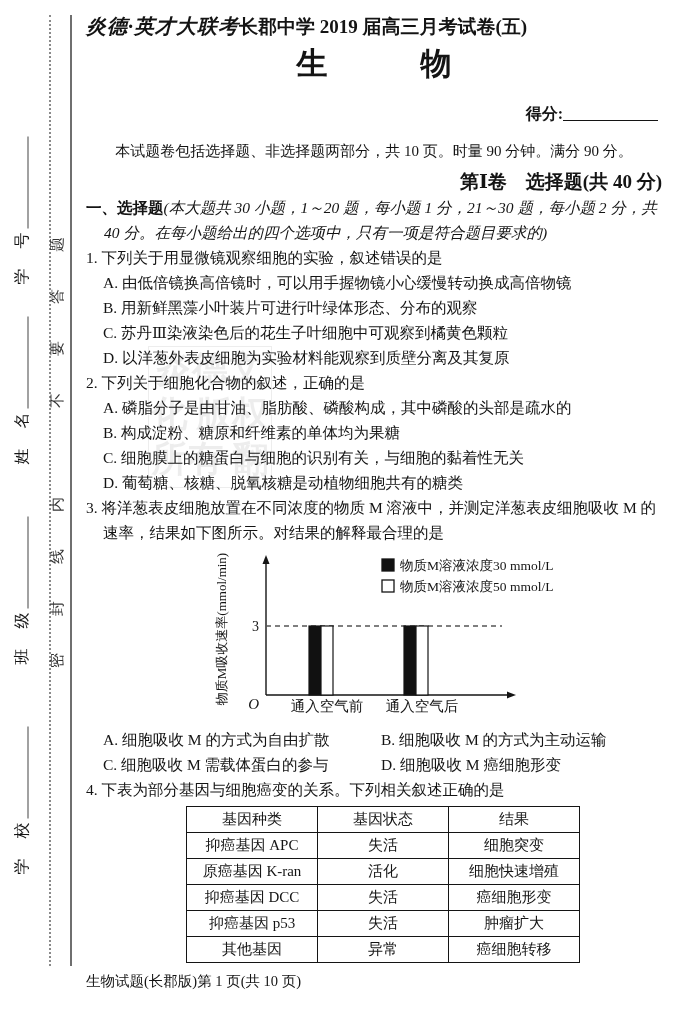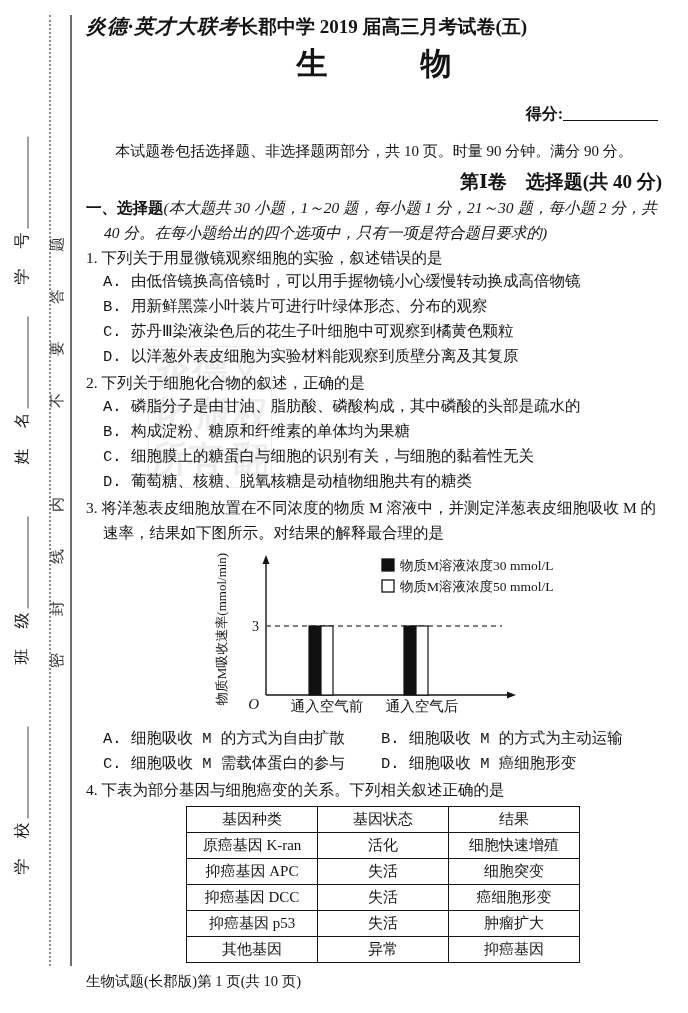--- a/index.html
+++ b/index.html
@@ -40,21 +40,21 @@
   .score-line{text-align:right;font-size:16px;font-weight:bold;margin-top:20px;line-height:22px;padding-right:4px;}
   .score-blank{display:inline-block;width:95px;height:16px;border-bottom:1px solid #141414;vertical-align:-2px;}
   .intro-line{margin-top:16px;font-size:15px;text-align:center;line-height:20px;}
   .section-title{text-align:right;font-size:19px;font-weight:bold;margin-top:8px;line-height:26px;}
   .part-lead{font-size:15.5px;line-height:25px;padding-left:18px;text-indent:-18px;}
   .part-lead .lead{font-weight:bold;}
   .part-lead .instruction{font-style:italic;}
   .q-block{font-size:15.5px;line-height:25px;}
   .q-stem{padding-left:17px;text-indent:-17px;}
   .q-options{padding-left:17px;}
-  .opt-line{white-space:nowrap;font-family:Liberation Mono, monospace;}
+  .opt-line{white-space:nowrap;}
   .opt-grid{padding-left:17px;display:grid;grid-template-columns:278px auto;}
   
   .chart-wrap{margin:2px 0 2px 118px;}
   .chart-wrap svg{overflow:visible;display:block;}
   
   .gene-table{border-collapse:collapse;margin:4px 0 0 100px;}
   .gene-table td{border:1.5px solid #141414;text-align:center;font-size:15px;
     height:24px;padding:0 10px;min-width:110px;}
   
   .footer-line{text-align:left;font-size:14.5px;margin-top:8px;line-height:20px;}
@@ -159,43 +159,43 @@
     <div class="q-block">
       <div class="q-stem">4. 下表为部分基因与细胞癌变的关系。下列相关叙述正确的是</div>
       <table class="gene-table">
         <tbody>
           <tr>
             <td>基因种类</td>
             <td>基因状态</td>
             <td>结果</td>
           </tr>
           <tr>
+            <td>抑癌基因 APC</td>
+            <td>失活</td>
+            <td>细胞突变</td>
+          </tr>
+          <tr>
             <td>原癌基因 K-ran</td>
             <td>活化</td>
             <td>细胞快速增殖</td>
           </tr>
           <tr>
-            <td>抑癌基因 APC</td>
-            <td>失活</td>
-            <td>细胞突变</td>
-          </tr>
-          <tr>
             <td>抑癌基因 DCC</td>
             <td>失活</td>
             <td>癌细胞形变</td>
           </tr>
           <tr>
             <td>抑癌基因 p53</td>
             <td>失活</td>
             <td>肿瘤扩大</td>
           </tr>
           <tr>
             <td>其他基因</td>
             <td>异常</td>
-            <td>抑癌基因</td>
+            <td>癌细胞转移</td>
           </tr>
         </tbody>
       </table>
     </div>
 
     <div class="footer-line">生物试题(长郡版)第 1 页(共 10 页)</div>
 
   </div>
 </div>
 

